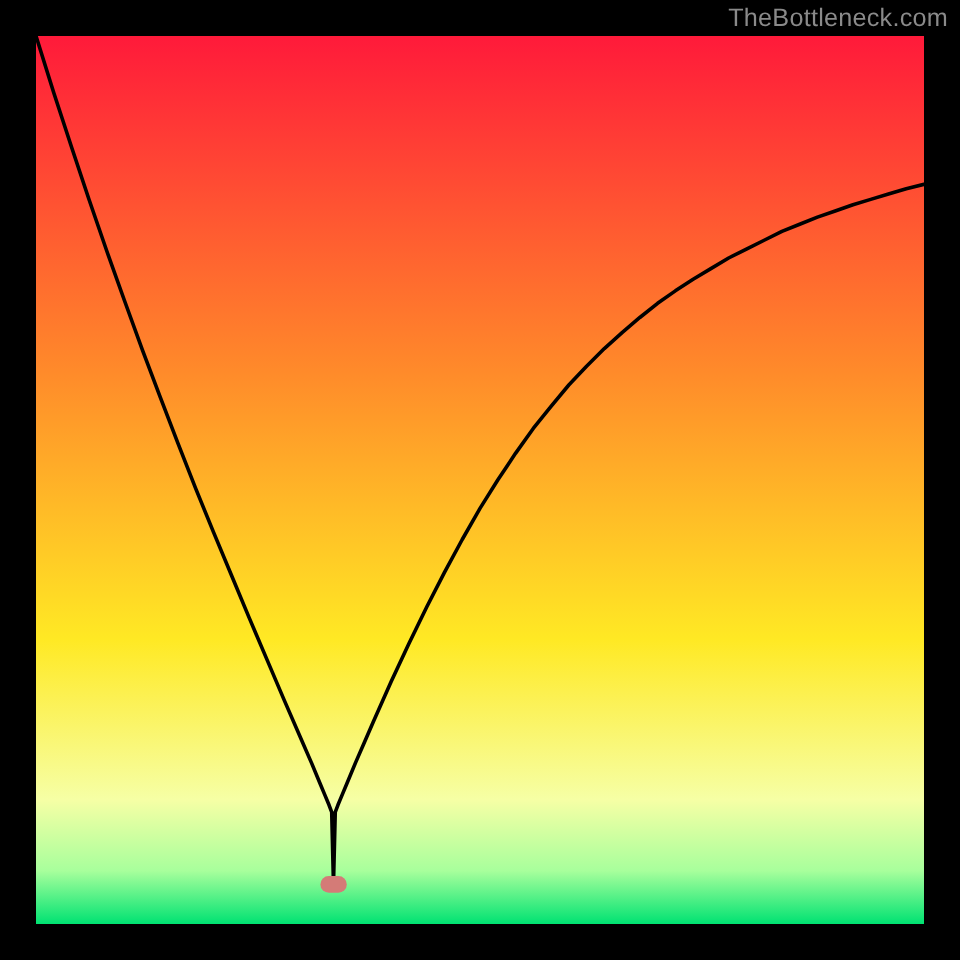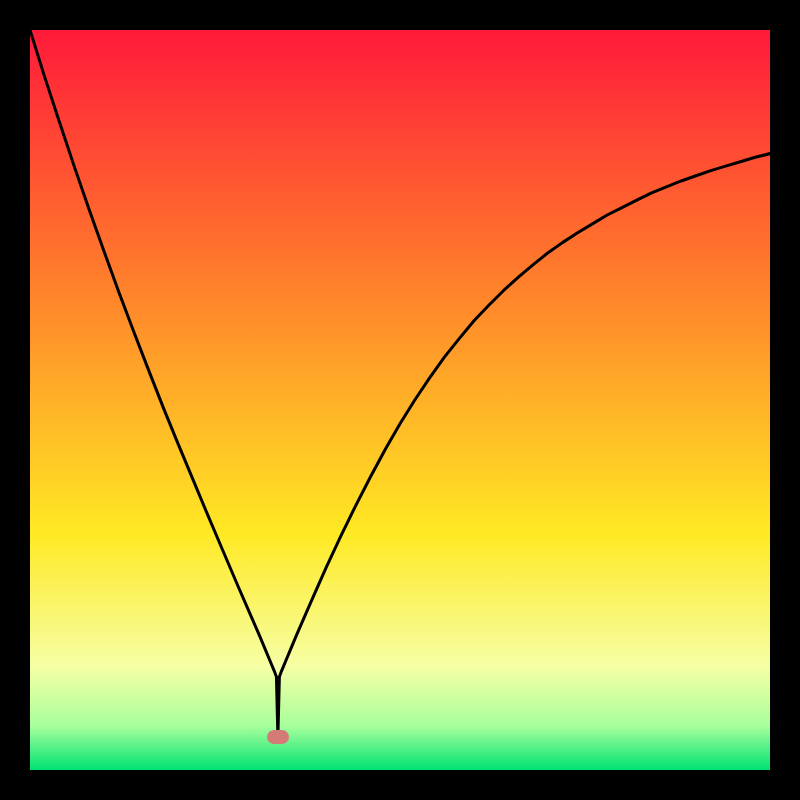--- a/index.html
+++ b/index.html
@@ -54,20 +54,21 @@
     font-family: Arial, Helvetica, sans-serif;
     font-size: 21px;
     color: #8a8a8a;
     letter-spacing: 0.2px;
   }
 </style>
 </head>
 <body>
 
 <div class="frame">
+  <div class="watermark">TheBottleneck.com</div>
   <div class="plot">
     <div class="gradient" id="grad" style="background: linear-gradient(rgb(255, 26, 58) 0%, rgb(255, 139, 42) 38%, rgb(255, 233, 36) 68%, rgb(246, 255, 165) 86%, rgb(168, 255, 156) 94%, rgb(0, 226, 114) 100%);"></div>
     <svg class="curve" viewBox="0 0 740 740" preserveAspectRatio="none">
       <path id="curvePath" d="M0.00 0.00 L14.80 47.36 L29.60 92.50 L44.40 136.90 L59.20 179.82 L74.00 221.26 L88.80 261.96 L103.60 301.18 L118.40 339.66 L133.20 377.40 L148.00 413.66 L162.80 449.18 L177.60 484.70 L192.40 519.48 L207.20 554.26 L222.00 588.30 L229.40 605.32 L236.80 623.08 L240.50 631.96 L244.20 640.84 L246.42 646.76 L247.90 706.70 L249.38 646.76 L251.60 640.84 L255.30 631.96 L259.00 623.08 L266.40 605.32 L273.80 588.30 L281.20 571.28 L296.00 537.98 L310.80 506.16 L325.60 475.82 L340.40 446.96 L355.20 419.58 L370.00 393.68 L384.80 370.00 L399.60 347.80 L414.40 327.08 L429.20 308.58 L444.00 290.82 L458.80 275.28 L473.60 260.48 L488.40 247.16 L503.20 234.58 L518.00 222.74 L532.80 212.38 L547.60 202.76 L562.40 193.88 L577.20 185.00 L592.00 177.60 L606.80 170.20 L621.60 162.80 L636.40 156.88 L651.20 150.96 L666.00 145.78 L680.80 140.60 L695.60 136.16 L710.40 131.72 L725.20 127.28 L740.00 123.58" fill="none" stroke="#000" stroke-width="3" stroke-linejoin="round" stroke-linecap="round"></path>
     </svg>
     <div class="marker" id="marker" style="left: 247.9px; top: 706.7px; background: rgb(212, 123, 119);"></div>
   </div>
 </div>
 
 </body></html>

